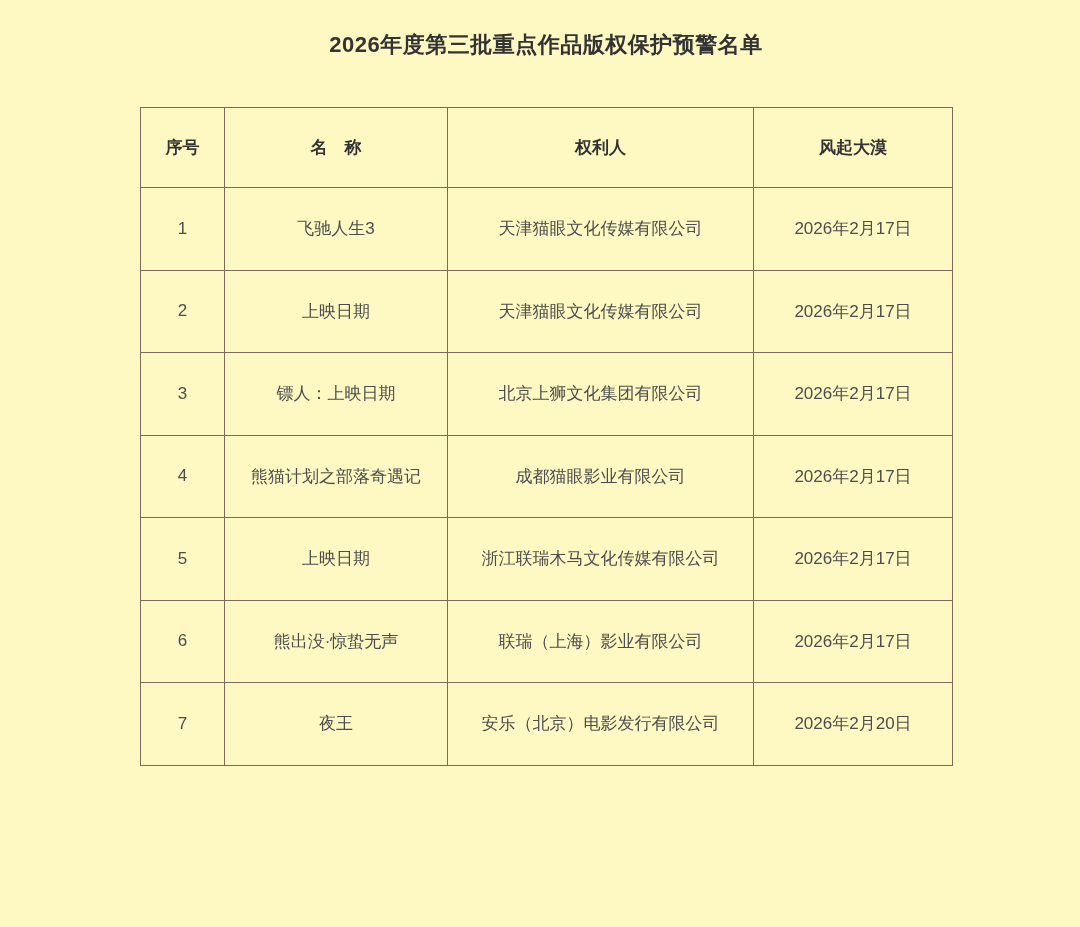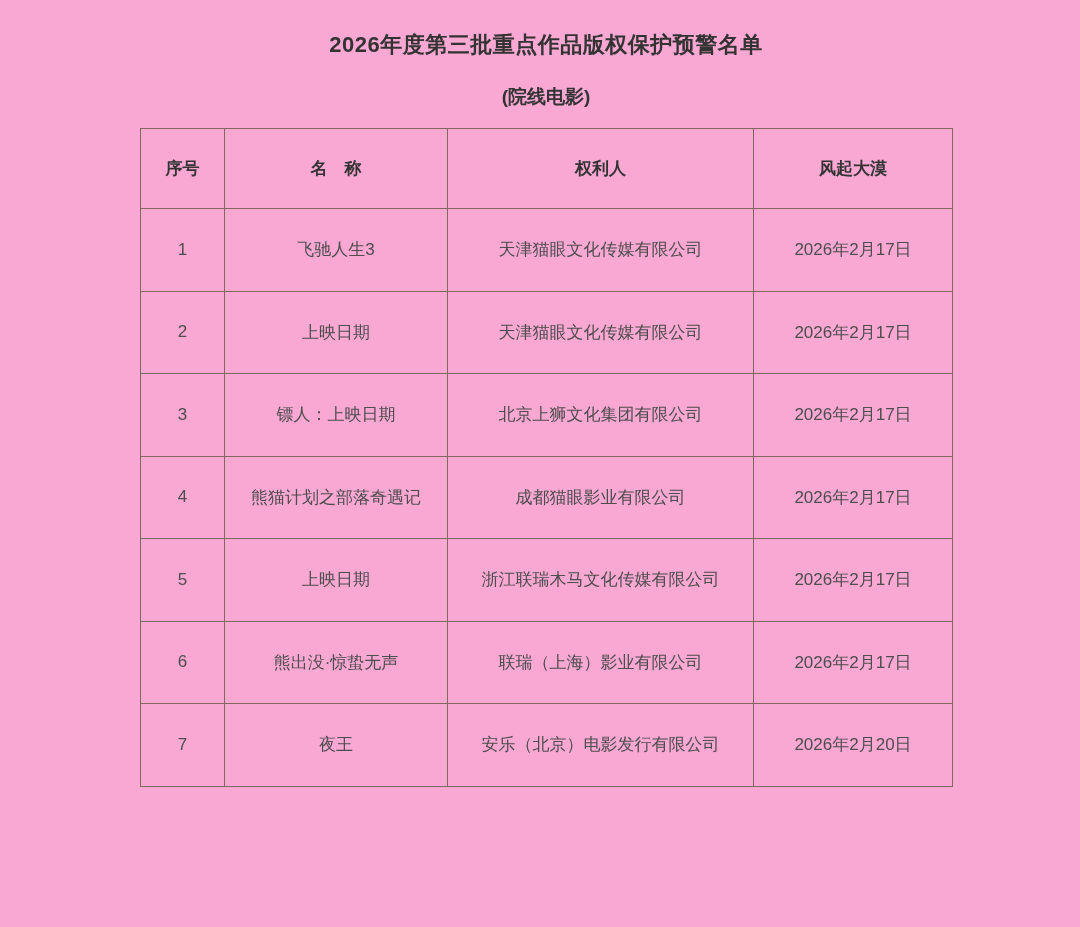--- a/index.html
+++ b/index.html
@@ -6,21 +6,21 @@
   html, body {
     margin: 0;
     padding: 0;
     background: #ffffff;
     font-family: "Liberation Sans", "DejaVu Sans", sans-serif;
   }
   .page {
     position: relative;
     width: 1080px;
     height: 927px;
-    background: #f9a8d4;
+    background: #fef9c3;
     overflow: hidden;
   }
   .content {
     width: 812px;
     margin-left: 140px;
     padding-top: 32px;
   }
   .doc-title {
     text-align: center;
     font-size: 22px;
@@ -34,21 +34,21 @@
     font-size: 19px;
     line-height: 22px;
     font-weight: 700;
     color: #333333;
     margin-top: 28px;
   }
   table.films {
     border-collapse: collapse;
     table-layout: fixed;
     width: 812px;
-    margin-top: 20px;
+    margin-top: 49px;
   }
   table.films th,
   table.films td {
     border: 1px solid #7e695c;
     text-align: center;
     vertical-align: middle;
     padding: 0 4px;
     overflow: hidden;
   }
   table.films th {
@@ -64,21 +64,20 @@
     color: #4d4d4d;
   }
 </style>
 </head>
 <body>
 
 <div class="page">
   <div class="content">
 
     <div class="doc-title">2026年度第三批重点作品版权保护预警名单</div>
-    <div class="doc-subtitle">(院线电影)</div>
 
     <table class="films">
       <colgroup>
         <col style="width:84px">
         <col style="width:223px">
         <col style="width:306px">
         <col style="width:199px">
       </colgroup>
       <thead>
         <tr>

